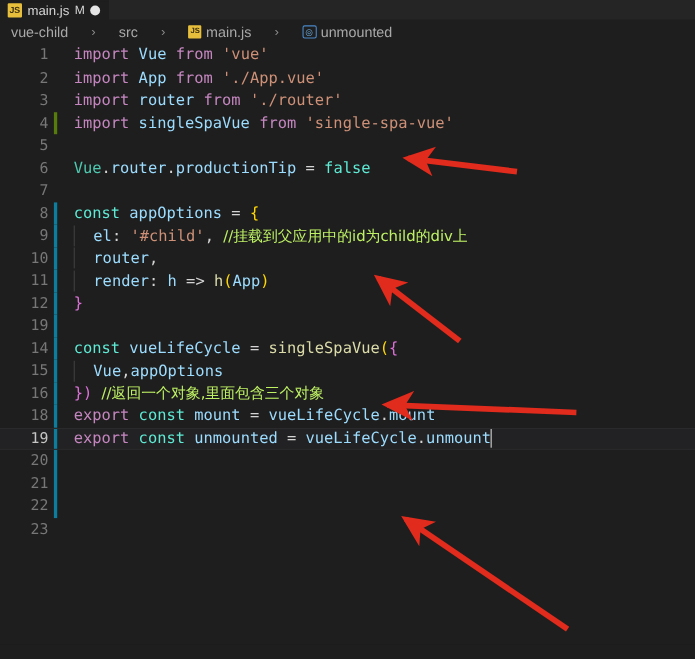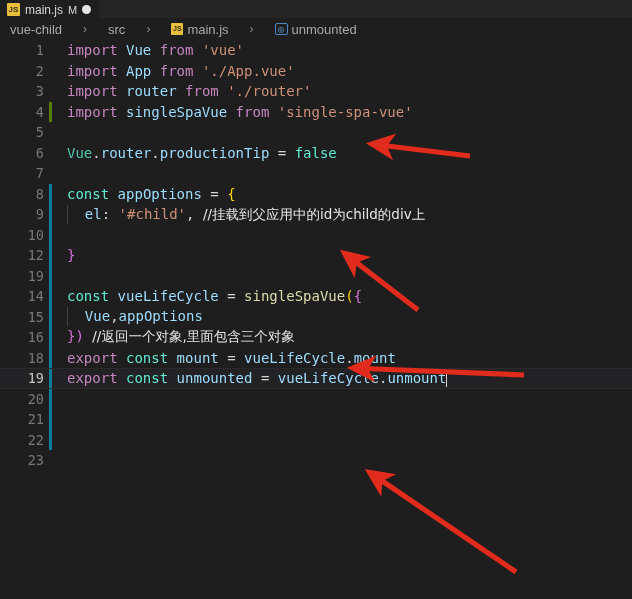--- a/index.html
+++ b/index.html
@@ -191,21 +191,21 @@
     height: 19px;
     vertical-align: -5px;
     margin-left: 0;
   }
 
   
   .kw   { color: #c586c0; }   
   .ctl  { color: #5eead4; }   
   .var  { color: #9cdcfe; }   
   .str  { color: #ce9178; }   
-  .cmt  { color: #e5e5e5; }   
+  .cmt  { color: #bef264; }   
   .fn   { color: #dcdcaa; }   
   .prop { color: #4ec9b0; }   
   .b1   { color: #ffd700; }   
   .b2   { color: #da70d6; }   
   .op   { color: #d4d4d4; }
 
   .cjk { font-family: "DejaVu Sans", sans-serif; font-size: 13.5px; }
 
   .caret {
     display: inline-block;
@@ -300,20 +300,26 @@
         <div class="code"><span class="ctl">const</span>&nbsp;<span class="var">appOptions</span>&nbsp;<span class="op">=</span>&nbsp;<span class="b1">{</span></div>
       </div>
       <div class="row">
         <div class="lnum">9</div>
         <div class="gutter modified"></div>
         <div class="code"><span class="ig"></span>&nbsp;&nbsp;<span class="var">el</span><span class="op">:</span>&nbsp;<span class="str">'#child'</span><span class="op">,</span>&nbsp;<span class="cmt cjk">//挂载到父应用中的id为child的div上</span></div>
       </div>
       <div class="row">
         <div class="lnum">10</div>
         <div class="gutter modified"></div>
+        <div class="code"><span class="ig"></span>&nbsp;&nbsp;<span class="var">router</span><span class="op">,</span></div>
+      </div>
+      <div class="row">
+        <div class="lnum">11</div>
+        <div class="gutter modified"></div>
+        <div class="code"><span class="ig"></span>&nbsp;&nbsp;<span class="var">render</span><span class="op">:</span>&nbsp;<span class="var">h</span>&nbsp;<span class="op">=</span><span class="op">&gt;</span>&nbsp;<span class="fn">h</span><span class="b1">(</span><span class="var">App</span><span class="b1">)</span></div>
       </div>
       <div class="row">
         <div class="lnum">12</div>
         <div class="gutter modified"></div>
         <div class="code"><span class="b2">}</span></div>
       </div>
       <div class="row">
         <div class="lnum">19</div>
         <div class="gutter modified"></div>
         <div class="code"></div>

